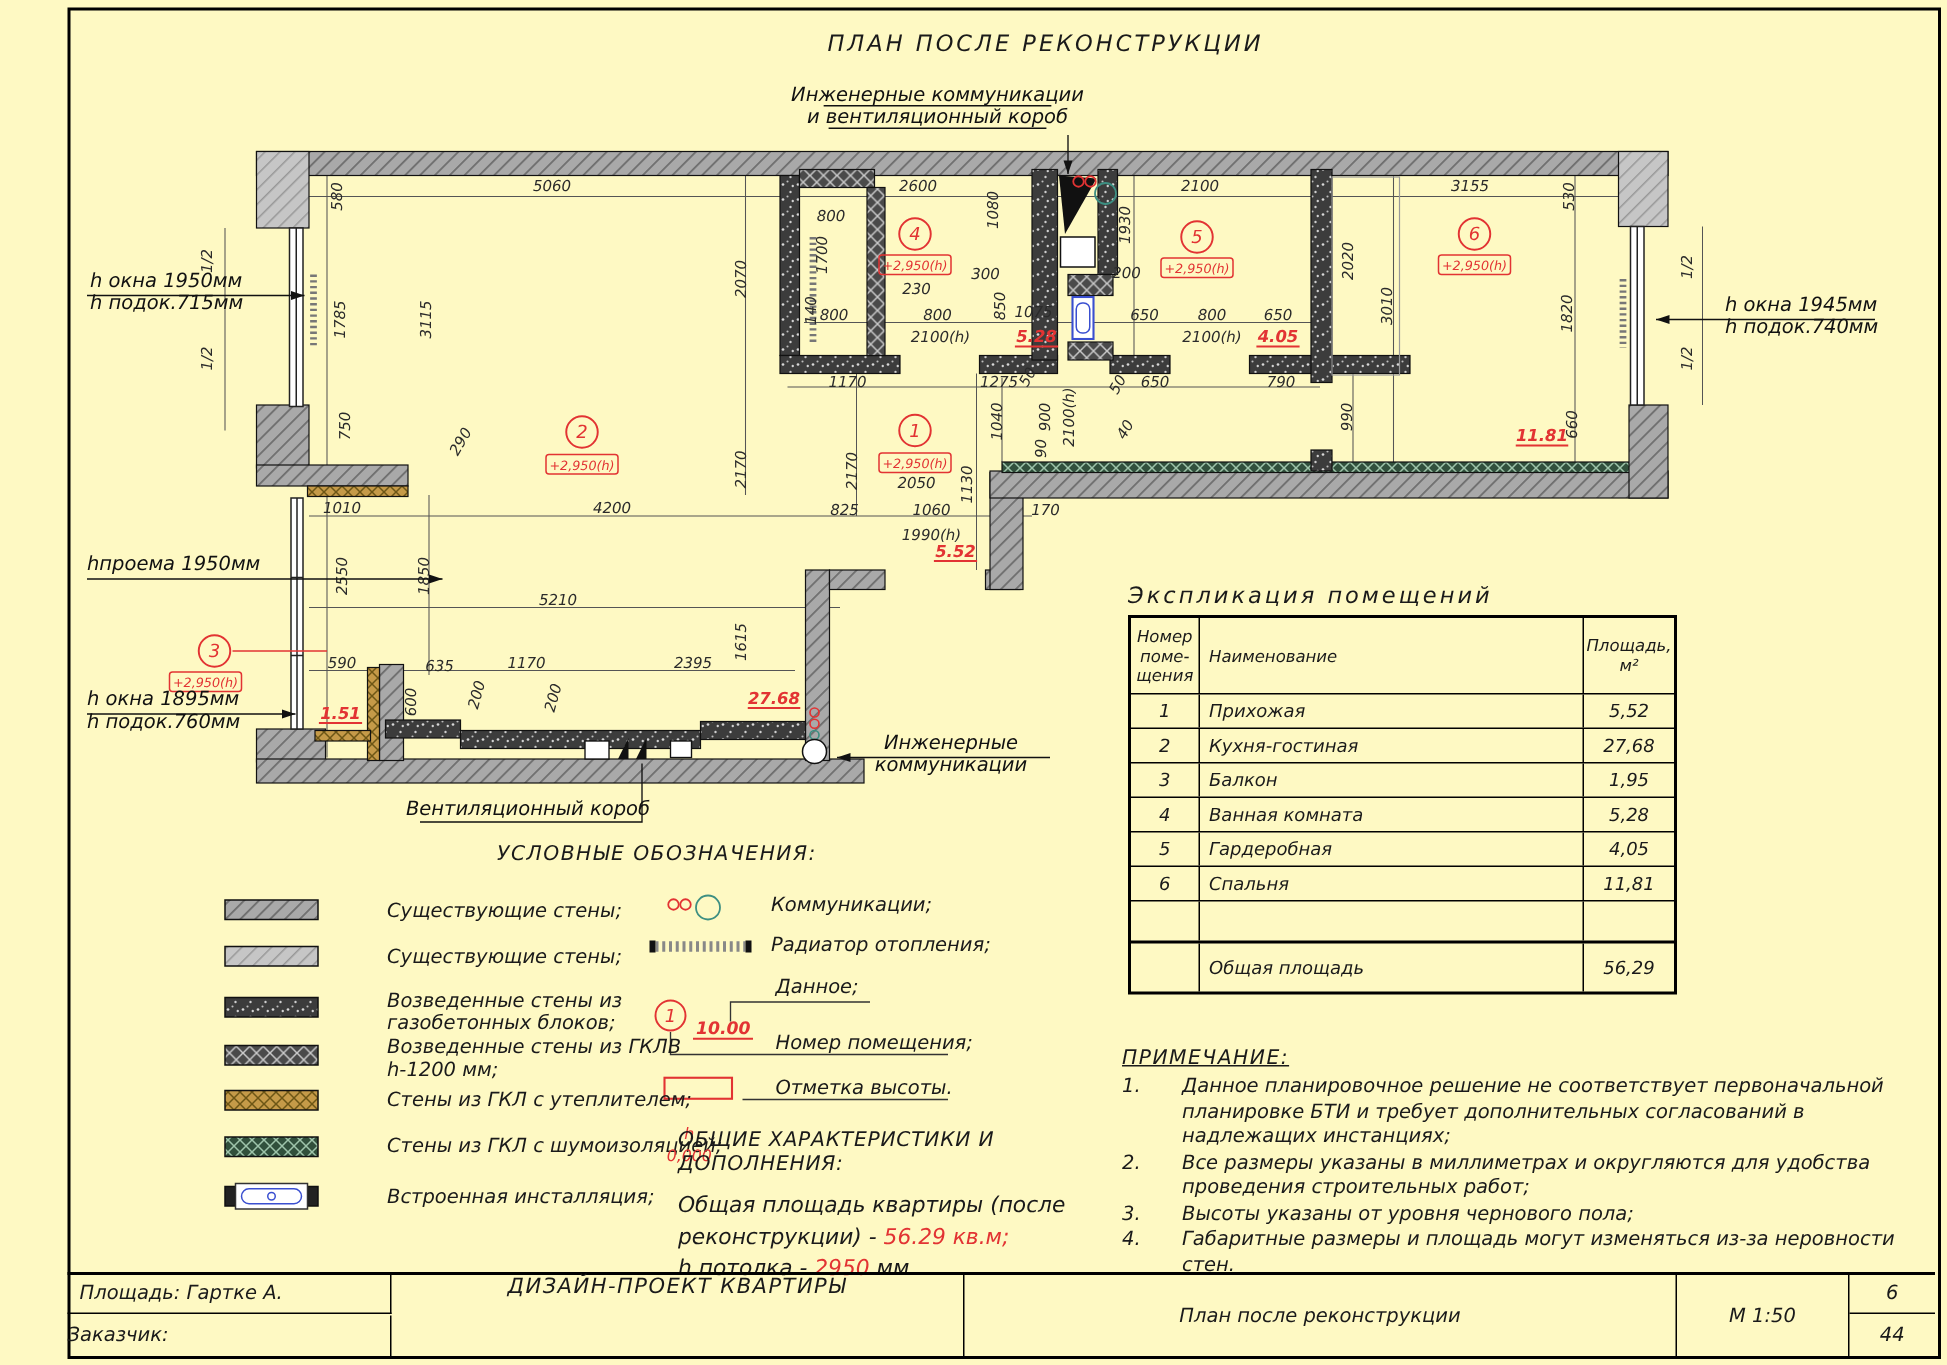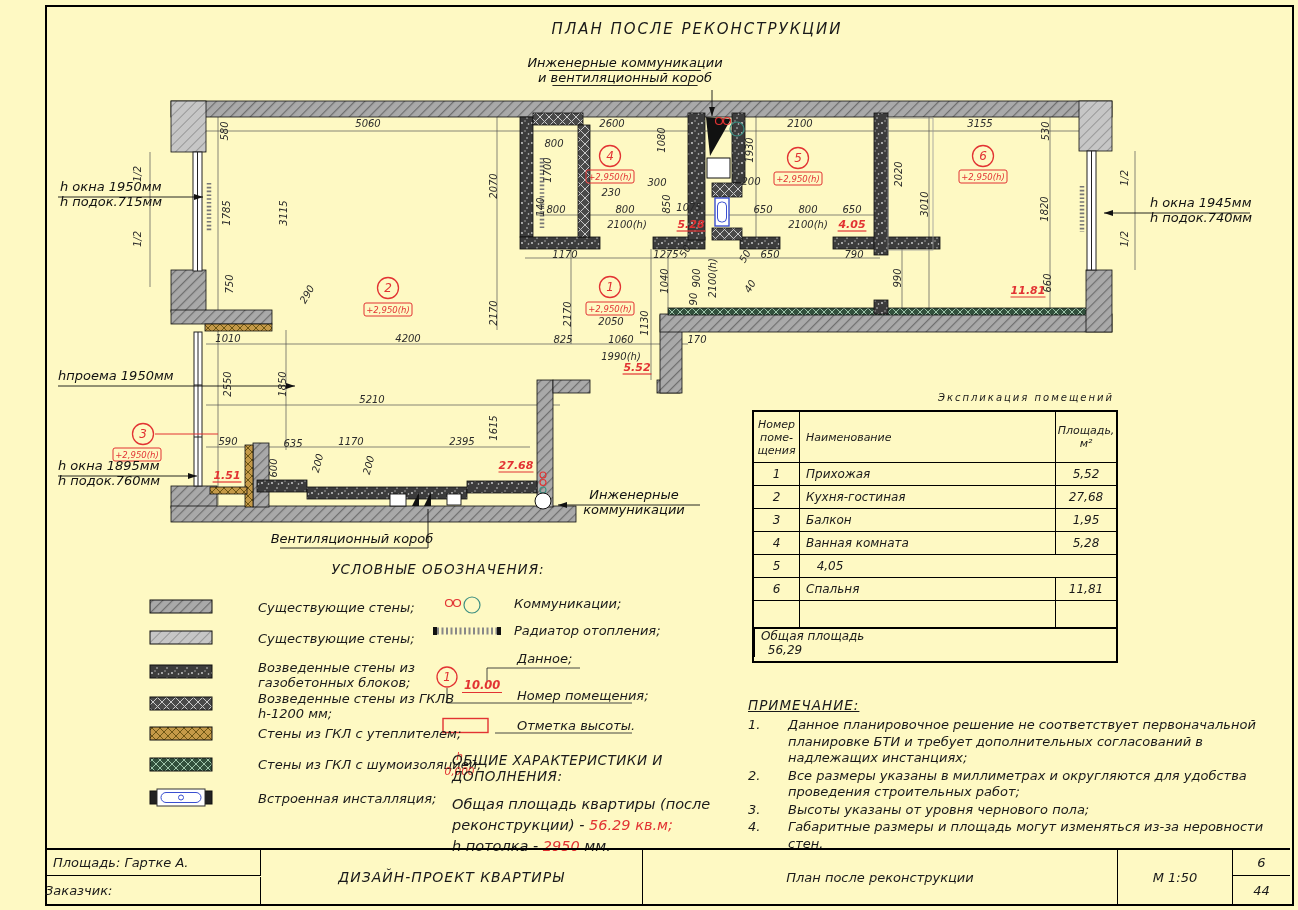--- a/index.html
+++ b/index.html
@@ -2,26 +2,26 @@
 <html><head>
 <meta charset="utf-8">
 <style>
   html,body{margin:0;padding:0;background:#fff;}
   .sheet{position:relative;width:1298px;height:910px;background:#fef9c3;overflow:hidden;
          font-family:"DejaVu Sans",sans-serif;color:#1a1a1a;}
   .frame{position:absolute;left:45px;top:5px;width:1245px;height:897px;border:2.5px solid #000;}
   .lbl{position:absolute;font-style:italic;white-space:pre-line;line-height:15px;font-size:13px;color:#1a1a1a;}
   .page-title{font-size:15px;letter-spacing:2px;text-align:center;width:420px;}
   .sec-title{font-size:13.5px;letter-spacing:1px;}
-  .tbl-title{font-size:10px;letter-spacing:2px;text-align:right;width:362px;font-style:italic;}
+  .tbl-title{font-size:15px;letter-spacing:2px;text-align:left;width:362px;font-style:italic;}
   
   .xt{position:absolute;left:752px;top:410px;width:362px;border:2px solid #000;font-style:italic;}
   .xrow{display:flex;border-top:1px solid #000;}
   .xrow.first{border-top:none;}
-  .xrow.total{border-top:2px solid #000;flex-direction:column;}
+  .xrow.total{border-top:2px solid #000;}
   .xc{border-left:1px solid #000;display:flex;align-items:center;justify-content:center;
       font-size:12px;text-align:center;}
   .xc.c0{width:45px;border-left:none;flex:none;}
   .xc.c1{width:249px;justify-content:flex-start;padding-left:6px;flex:none;}
   .xc.c2{width:60px;flex:none;}
   .xhead .xc{font-size:11px;line-height:13px;white-space:pre-line;}
   .xhead{height:50px;}
   .xdata{height:22px;}
   .xempty{height:26px;}
   .xtotal{height:32px;}
@@ -396,20 +396,21 @@
         <div class="xc c1">Балкон</div>
         <div class="xc c2">1,95</div>
       </div>
       <div class="xrow xdata">
         <div class="xc c0">4</div>
         <div class="xc c1">Ванная комната</div>
         <div class="xc c2">5,28</div>
       </div>
       <div class="xrow xdata">
         <div class="xc c0">5</div>
+        <div class="xc c1">Гардеробная</div>
         <div class="xc c2">4,05</div>
       </div>
       <div class="xrow xdata">
         <div class="xc c0">6</div>
         <div class="xc c1">Спальня</div>
         <div class="xc c2">11,81</div>
       </div>
       <div class="xrow xempty">
         <div class="xc c0"></div>
         <div class="xc c1"></div>
@@ -440,21 +441,21 @@
         <div class="nitem">
           <div class="nnum">4.</div>
           <div>Габаритные размеры и площадь могут изменяться из-за неровности стен.</div>
         </div>
       </div>
   </div>
 
   <div class="tblock">
     <div class="tcell" style="left:0;top:0;width:216px;height:26px;border-right:1.5px solid #000;border-bottom:1.5px solid #000;padding-left:8px;">Площадь: Гартке А.</div>
     <div class="tcell" style="left:0;top:27px;width:216px;height:27px;border-right:1.5px solid #000;padding-left:0;">Заказчик:</div>
-    <div class="tcell tcenter" style="left:216px;top:0;width:382px;height:54px;border-right:1.5px solid #000;flex-direction:column;justify-content:center;">
+    <div class="tcell tcenter" style="left:216px;top:0;width:382px;height:54px;border-right:1.5px solid #000;flex-direction:column;justify-content:flex-start;">
       <div style="font-size:14px;letter-spacing:1px;">ДИЗАЙН-ПРОЕКТ КВАРТИРЫ</div>
     </div>
     <div class="tcell tcenter" style="left:598px;top:0;width:475px;height:54px;border-right:1.5px solid #000;">План после реконструкции</div>
     <div class="tcell tcenter" style="left:1073px;top:0;width:115px;height:54px;border-right:1.5px solid #000;">М 1:50</div>
     <div class="tcell tcenter" style="left:1188px;top:0;width:57px;height:26px;border-bottom:1.5px solid #000;">6</div>
     <div class="tcell tcenter" style="left:1188px;top:27px;width:57px;height:27px;">44</div>
   </div>
 </div>
 
 </body></html>

